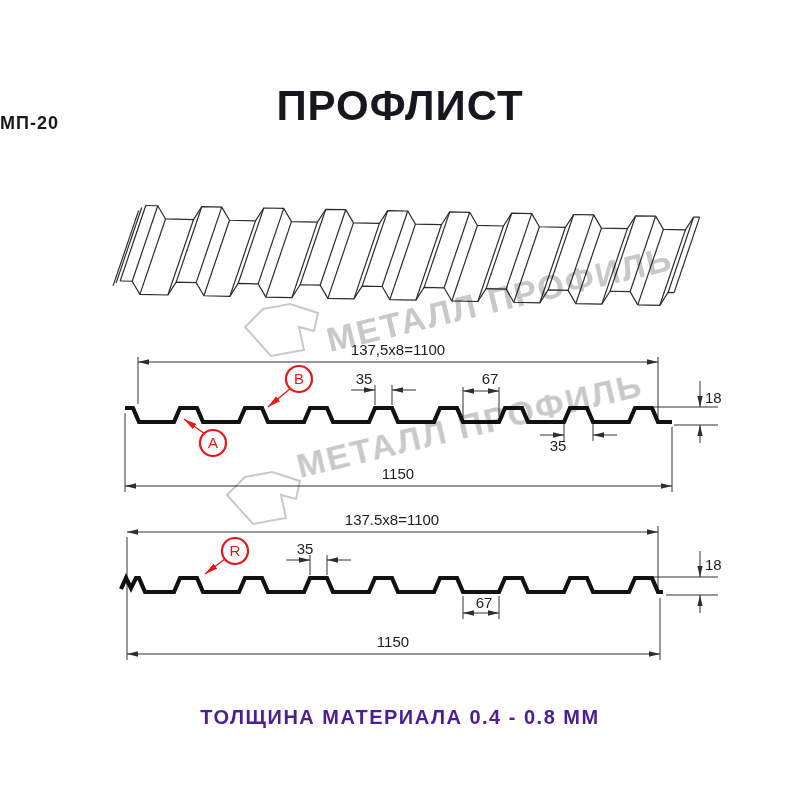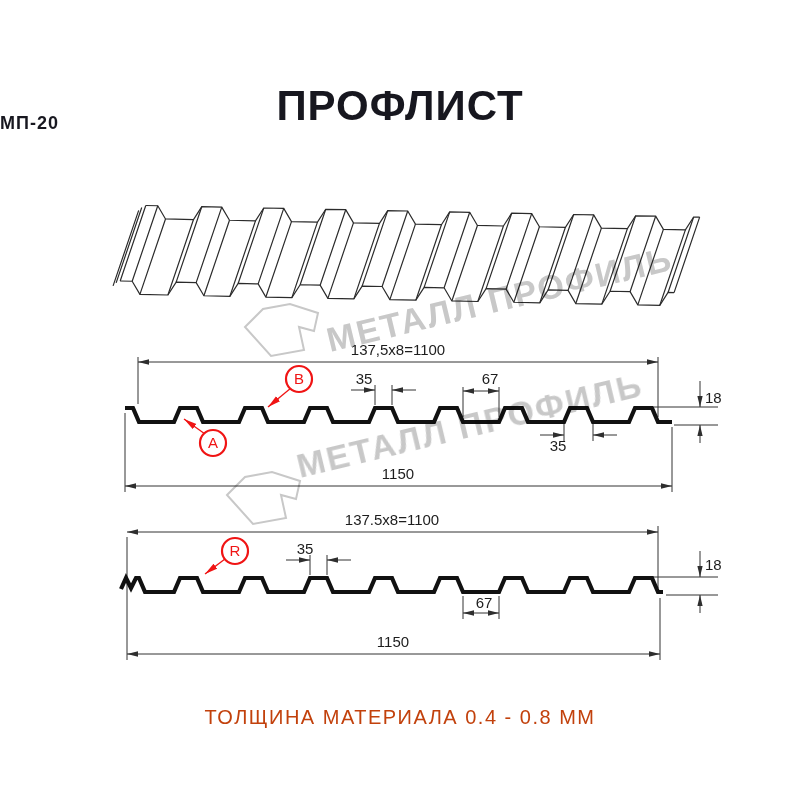--- a/index.html
+++ b/index.html
@@ -3,21 +3,21 @@
 <meta charset="utf-8">
 <style>
   html,body{margin:0;padding:0;background:#ffffff;}
   .stage{position:relative;width:800px;height:800px;background:#fff;overflow:hidden;
          font-family:"Liberation Sans",sans-serif;}
   .title{position:absolute;top:62px;left:0;width:800px;text-align:center;
          font-size:42px;font-weight:bold;letter-spacing:1px;color:#17171f;margin-top:20px;}
   .subtitle{position:absolute;top:113px;left:0;width:800px;text-align:left;
          font-size:18px;font-weight:bold;letter-spacing:1px;color:#17171f;}
   .caption{position:absolute;top:706px;left:0;width:800px;text-align:center;
-         font-size:20px;font-weight:normal;letter-spacing:1.5px;color:#c2410c;}
+         font-size:20px;font-weight:bold;letter-spacing:1.5px;color:#4c1d95;}
   svg{position:absolute;top:0;left:0;}
   .dimtxt{font-size:15px;fill:#1d1d1d;}
   .redtxt{font-size:15px;fill:#f01414;}
   .wmtxt{font-size:34px;font-weight:bold;letter-spacing:2px;fill:#c8c8c8;}
   .wm{mix-blend-mode:multiply;}
 </style>
 </head>
 <body>
 
 <div class="stage">

